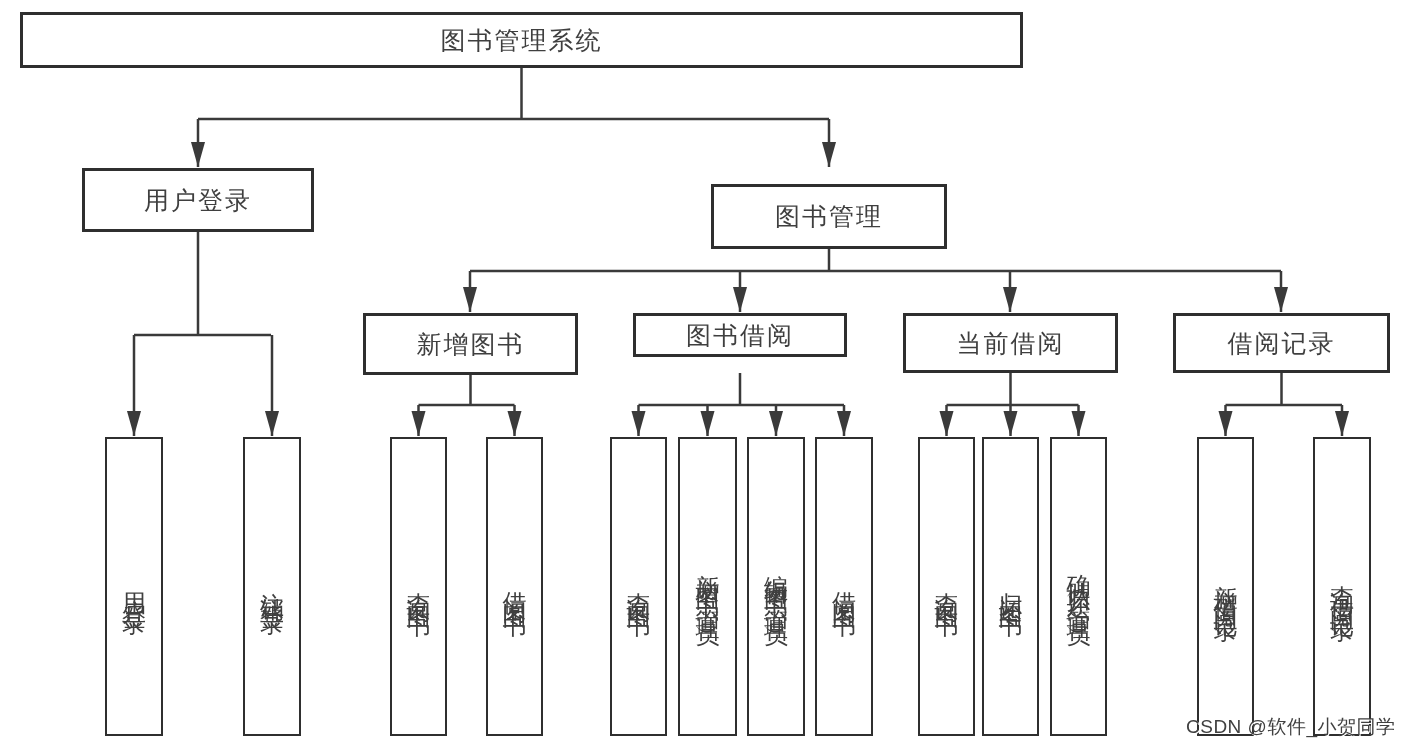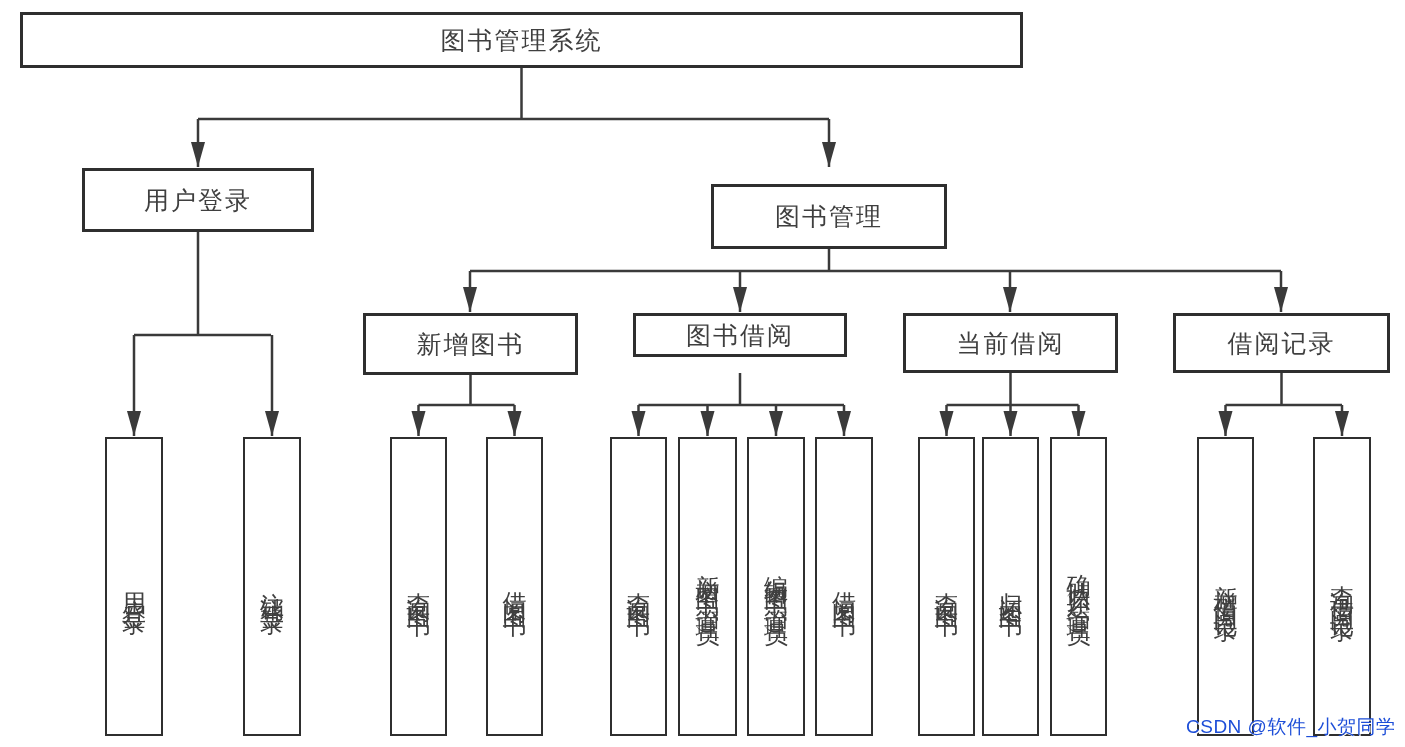--- a/index.html
+++ b/index.html
@@ -48,21 +48,21 @@
     letter-spacing: 7px;
     color: #3f3f3f;
     white-space: nowrap;
   }
   .watermark {
     position: absolute;
     left: 1186px;
     top: 714px;
     font-size: 19px;
     letter-spacing: 0.5px;
-    color: #1d4ed8;
+    color: #404040;
     text-shadow: 1px 1px 0 #ffffff;
     z-index: 5;
     white-space: nowrap;
   }
 </style>
 </head>
 <body>
 
 <div class="canvas">
 

